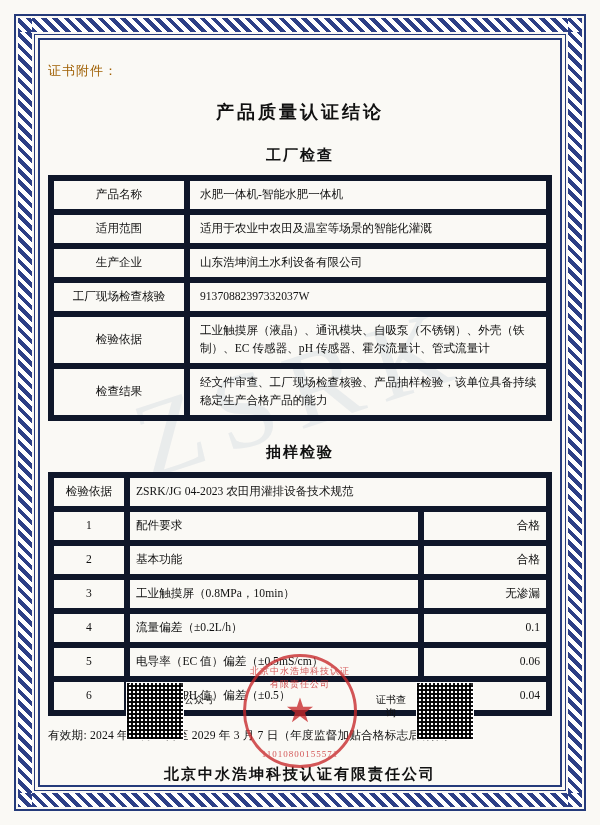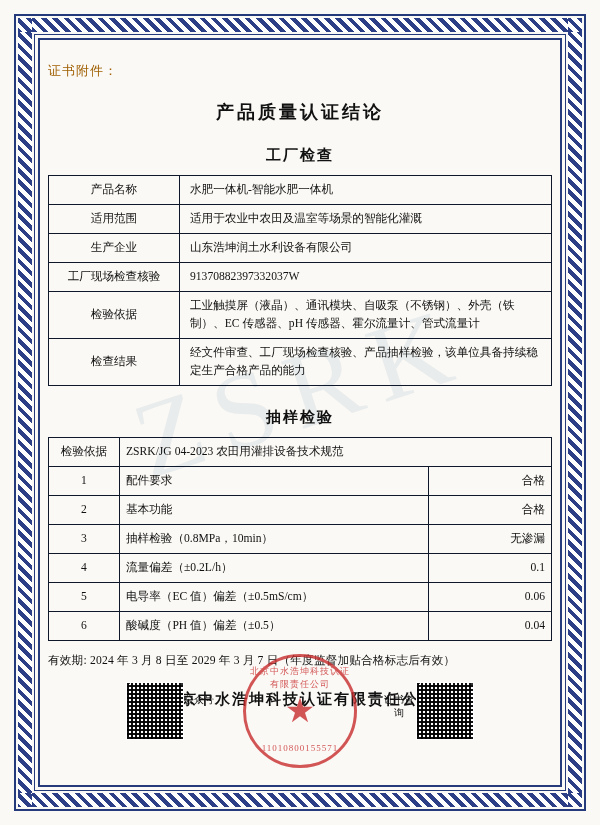--- a/index.html
+++ b/index.html
@@ -76,21 +76,21 @@
     margin-bottom:10px;
     color:#111;
   }
   table{
     border-collapse:collapse;
     width:100%;
     font-size:11.6px;
     color:#111;
   }
   table td{
-    border:1px solid #0f172a;
+    border:6px solid #0f172a;
     padding:5px 6px;
     line-height:1.55;
   }
   .lbl{
     width:118px;
     text-align:center;
     white-space:nowrap;
   }
   .val{
     padding-left:10px;
@@ -142,21 +142,21 @@
   .qr-right{ right:78px; top:14px; }
   .qr-cap{
     position:absolute;
     font-size:10px;
     line-height:1.25;
     text-align:center;
     color:#111;
     width:30px;
   }
   .cap-left{ left:136px; top:26px; }
-  .cap-right{ right:138px; top:26px; }
+  .cap-right{ right:146px; top:26px; }
   .seal{
     position:absolute;
     left:50%;
     transform:translateX(-50%);
     top:-14px;
     width:108px;height:108px;
     border-radius:50%;
     border:3px solid #c8282a;
     opacity:.78;
     display:flex;align-items:center;justify-content:center;
@@ -168,21 +168,21 @@
   }
   .seal-top-text,.seal-bottom-text{
     position:absolute;
     width:100%;
     text-align:center;
     font-size:9px;
     color:#c8282a;
     letter-spacing:1px;
   }
   .seal-top-text{ top:8px; }
-  .seal-bottom-text{ bottom:12px; }
+  .seal-bottom-text{ bottom:6px; }
 </style>
 </head>
 <body>
 
 <div class="page">
   <div class="border-outer"></div>
   <div class="border-pattern"></div>
   <div class="border-inner"></div>
   <div class="border-inner2"></div>
 
@@ -238,21 +238,21 @@
           <td class="c-item">配件要求</td>
           <td class="c-res">合格</td>
         </tr>
         <tr>
           <td class="c-no">2</td>
           <td class="c-item">基本功能</td>
           <td class="c-res">合格</td>
         </tr>
         <tr>
           <td class="c-no">3</td>
-          <td class="c-item">抽样检验（0.8MPa，10min）</td>
+          <td class="c-item">工业触摸屏（0.8MPa，10min）</td>
           <td class="c-res">无渗漏</td>
         </tr>
         <tr>
           <td class="c-no">4</td>
           <td class="c-item">流量偏差（±0.2L/h）</td>
           <td class="c-res">0.1</td>
         </tr>
         <tr>
           <td class="c-no">5</td>
           <td class="c-item">电导率（EC 值）偏差（±0.5mS/cm）</td>

